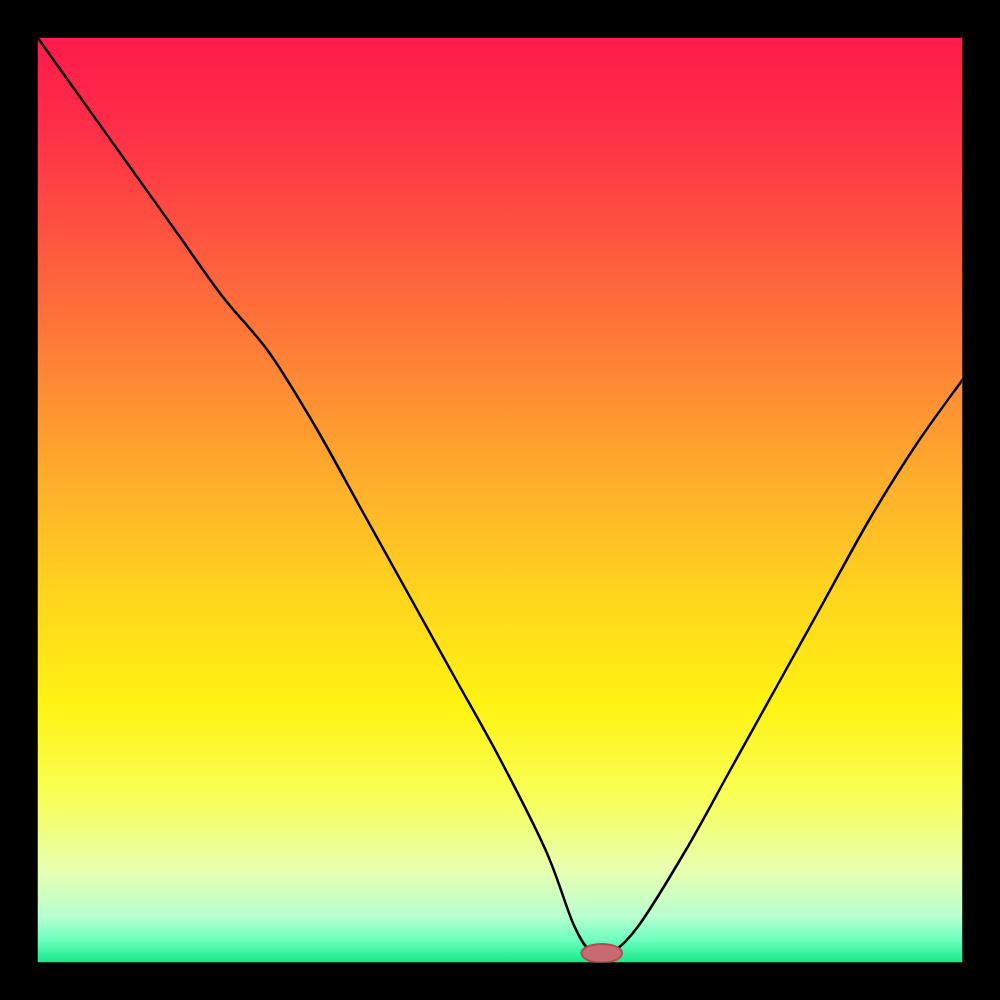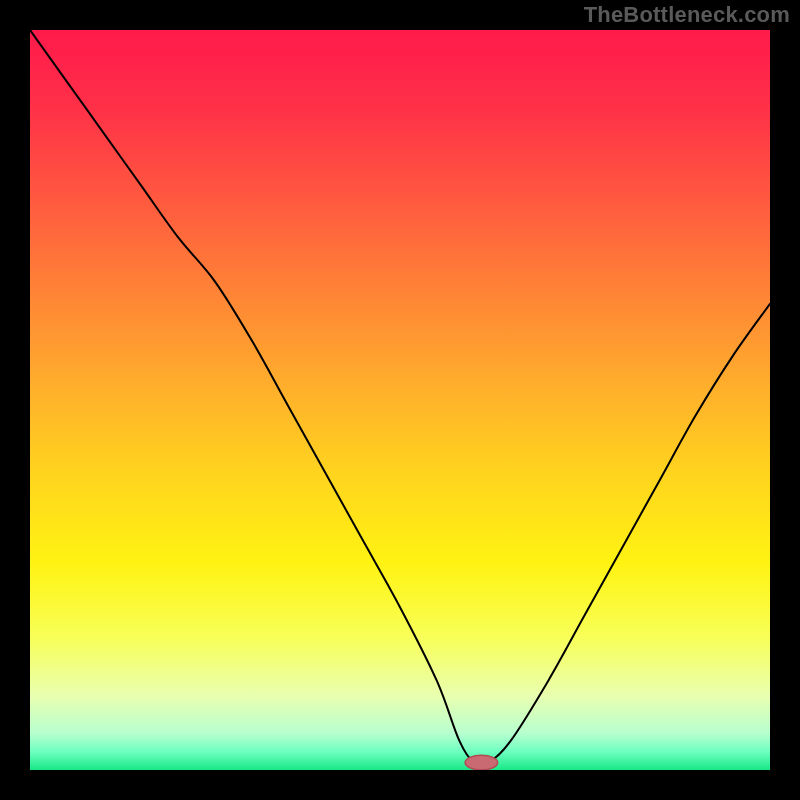--- a/index.html
+++ b/index.html
@@ -35,21 +35,20 @@
     top: 30px;
     width: 740px;
     height: 740px;
     display: block;
   }
 </style>
 </head>
 <body>
 <div class="frame">
 
-  <div class="watermark">TheBottleneck.com</div>
 
   <svg class="plot" viewBox="0 0 100 100" preserveAspectRatio="none">
     <defs>
       <linearGradient id="bg-grad" x1="0" y1="0" x2="0" y2="1">
       <stop offset="0%" stop-color="#ff1a4b"></stop>
           <stop offset="10%" stop-color="#ff2f48"></stop>
           <stop offset="22%" stop-color="#ff5640"></stop>
           <stop offset="35%" stop-color="#ff8236"></stop>
           <stop offset="48%" stop-color="#ffae2c"></stop>
           <stop offset="60%" stop-color="#ffd41e"></stop>

